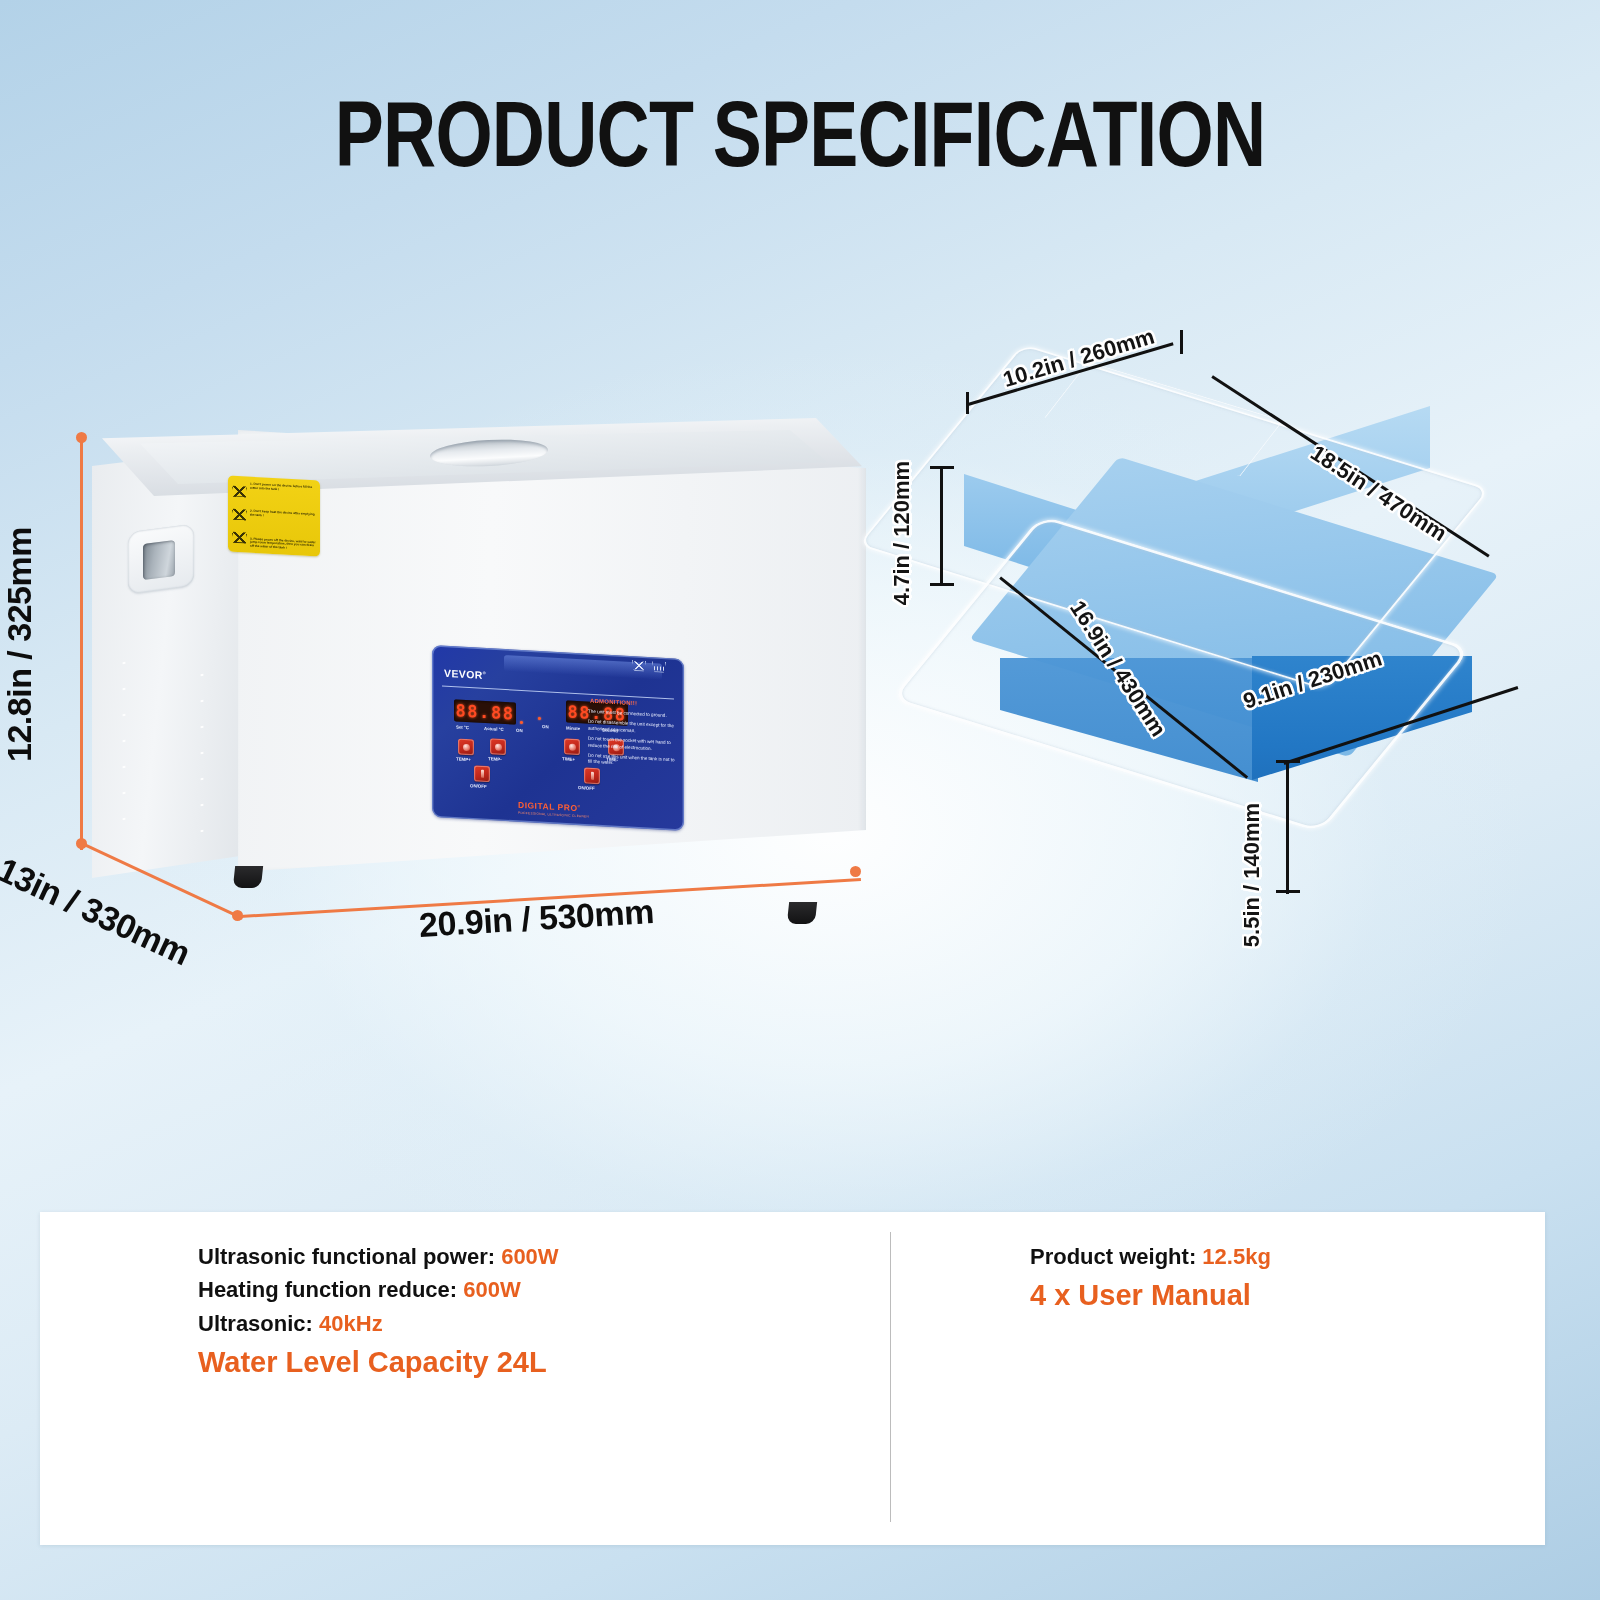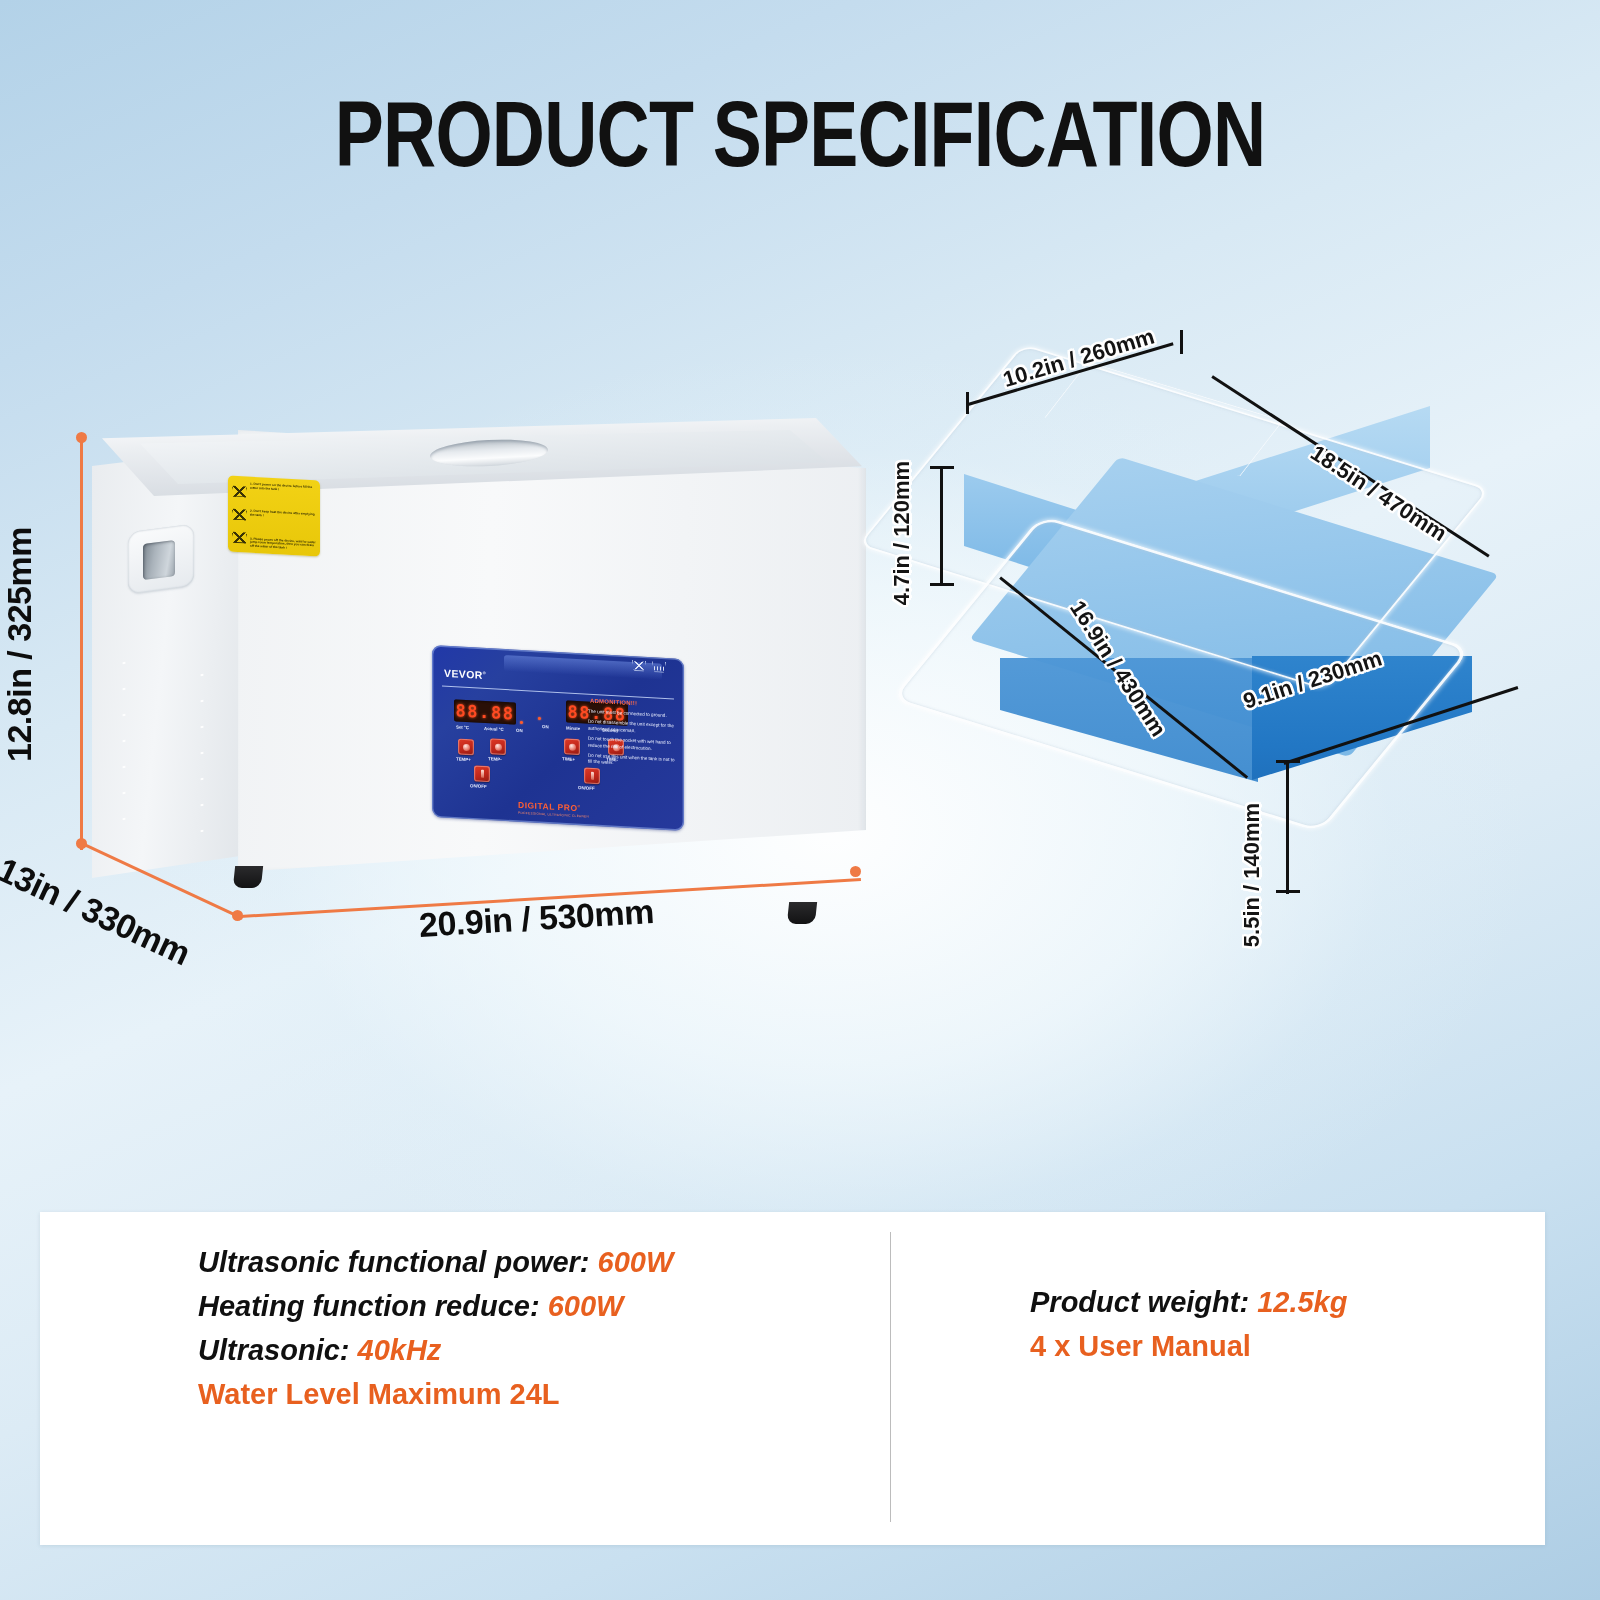--- a/index.html
+++ b/index.html
@@ -327,28 +327,27 @@
     background: #ffffff;
     box-shadow: 0 1px 4px rgba(120,145,165,0.22);
   }
   #spec-divider {
     position: absolute; left: 890px; top: 1232px;
     width: 1.4px; height: 290px;
     background: #bcbcbc;
   }
   .spec-col { position: absolute; }
   #spec-left { left: 198px; top: 1240px; width: 660px; }
-  #spec-right { left: 1030px; top: 1240px; width: 470px; margin-top: 40px; }
+  #spec-right { left: 1030px; top: 1240px; width: 470px; }
   .spec-line {
-    font-size: 29px;
+    font-size: 22px;
     font-weight: 700;
     color: #101010;
     line-height: 1.52;
     white-space: nowrap;
-    font-style: italic;
   }
   .spec-val { color: #e8601f; }
   .spec-orange-line { color: #e8601f; font-size: 29px; font-weight: 700; line-height: 1.52; }
 </style>
 </head>
 <body>
 
 <div id="title">PRODUCT SPECIFICATION</div>
 
 <div id="cleaner-figure">
@@ -493,21 +492,21 @@
 <div class="spec-col" id="spec-left">
   <div class="spec-line">
     <span>Ultrasonic functional power: </span><span class="spec-val">600W</span>
   </div>
   <div class="spec-line">
     <span>Heating function reduce: </span><span class="spec-val">600W</span>
   </div>
   <div class="spec-line">
     <span>Ultrasonic: </span><span class="spec-val">40kHz</span>
   </div>
-  <div class="spec-orange-line">Water Level Maximum 24L</div>
+  <div class="spec-orange-line">Water Level Capacity 24L</div>
 </div>
 
 <div class="spec-col" id="spec-right">
   <div class="spec-line">
     <span>Product weight: </span><span class="spec-val">12.5kg</span>
   </div>
   <div class="spec-orange-line">4 x User Manual</div>
 </div>
 
 </body></html>

